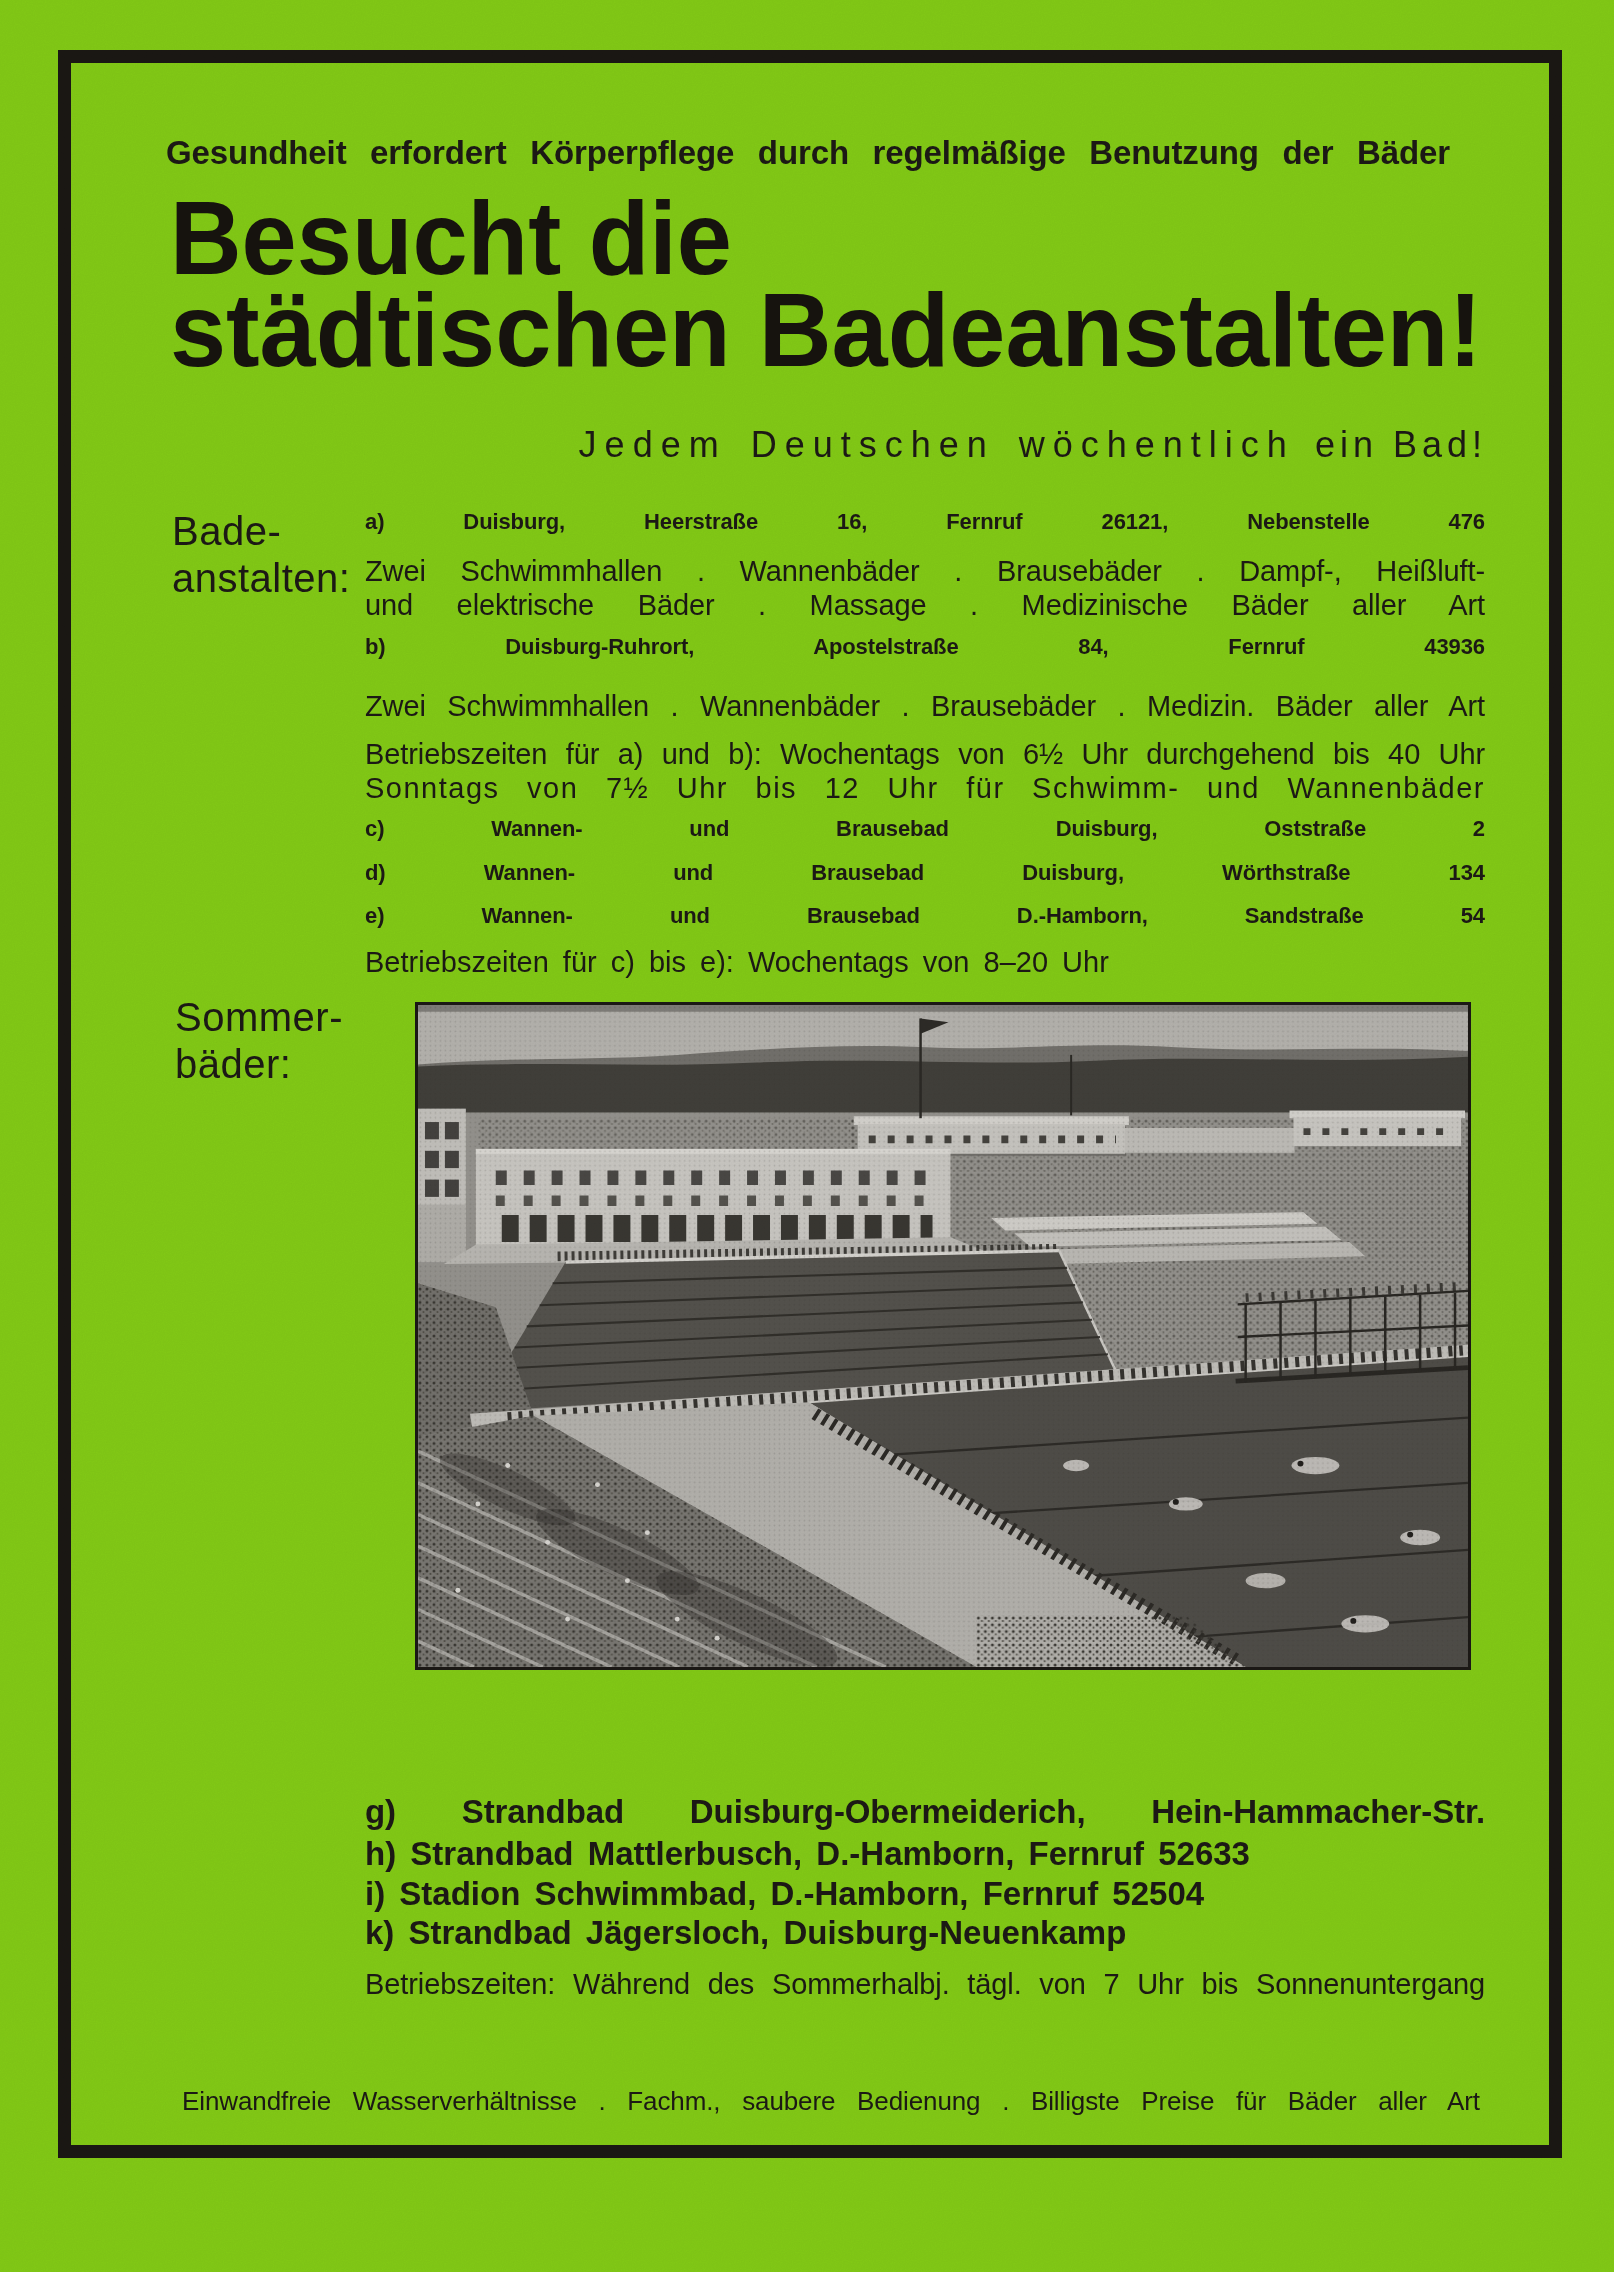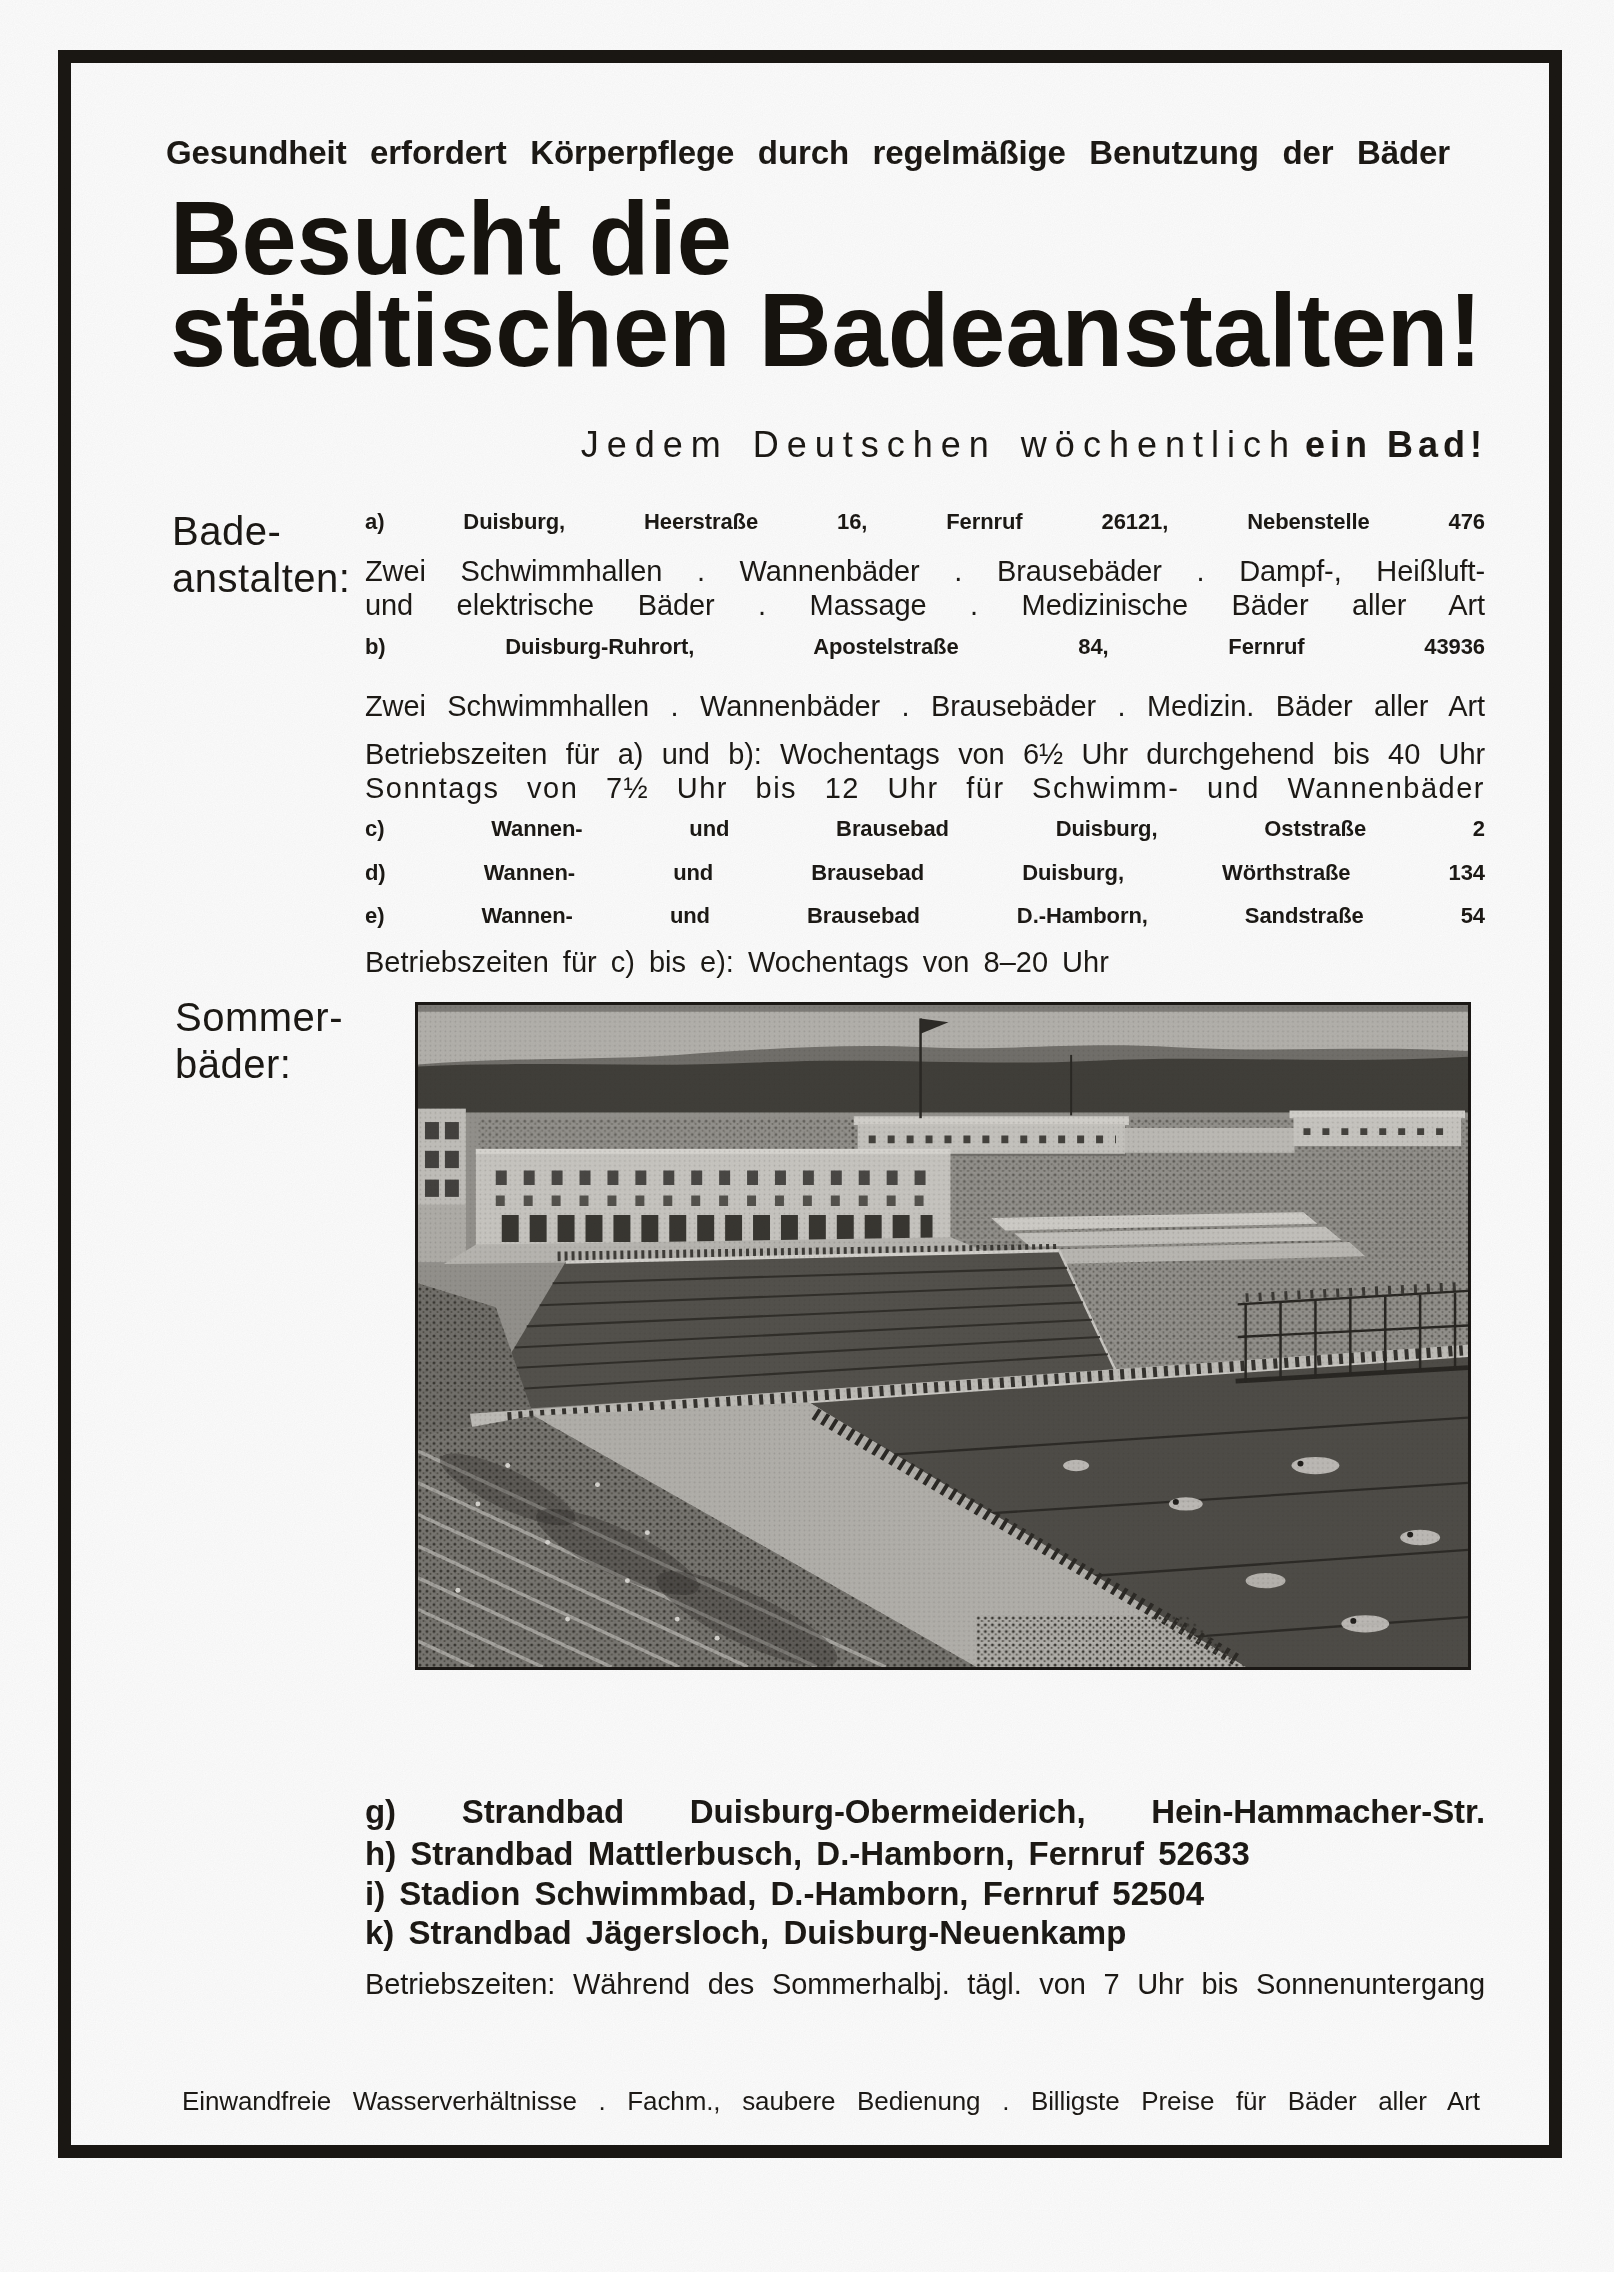--- a/index.html
+++ b/index.html
@@ -4,32 +4,32 @@
 <style>
   html,body{margin:0;padding:0;}
   body{
     width:1614px;height:2272px;
     background:#cfcdc7;
     font-family:"Liberation Sans","DejaVu Sans",sans-serif;
     color:#1d1a16;
     -webkit-font-smoothing:antialiased;
   }
   .page{position:relative;width:1614px;height:2272px;overflow:hidden;
-    background:#ffffff;}
+    background:#84cc16;}
   .ad-frame{position:absolute;left:58px;top:50px;width:1504px;height:2108px;
     border:13px solid #1b1814;box-sizing:border-box;}
   .abs{position:absolute;}
   .jline{text-align:justify;text-align-last:justify;letter-spacing:-0.1px;white-space:normal;}
   .tagline{left:166px;top:134px;width:1284px;font-size:33px;font-weight:700;}
   .headline-svg{left:170px;top:194px;}
   .headline-svg text{font-family:"Liberation Sans","DejaVu Sans",sans-serif;
     font-weight:700;fill:#17140f;}
   .slogan{left:365px;top:424px;width:1122px;text-align:right;font-size:36px;white-space:nowrap;}
   .slogan .lt{letter-spacing:8px;word-spacing:6px;}
-  .slogan .bd{font-weight:700;letter-spacing:5px;margin-left:8px;}
+  .slogan .bd{font-weight:400;letter-spacing:5px;margin-left:20px;}
   .side-label{font-size:40px;font-weight:400;line-height:47px;letter-spacing:0.5px;}
   .lbl-bade{left:172px;top:508px;}
   .lbl-sommer{left:175px;top:994px;}
   .col{left:365px;width:1120px;}
   .h-item{font-size:22px;font-weight:700;}
   .d-item{font-size:29px;}
   .g-item{font-size:33px;font-weight:700;}
   .photo{left:415px;top:1002px;width:1050px;height:662px;border:3px solid #1c1916;
     background:#a9a7a2;box-sizing:content-box;}
   .photo svg{display:block;width:1050px;height:662px;}

